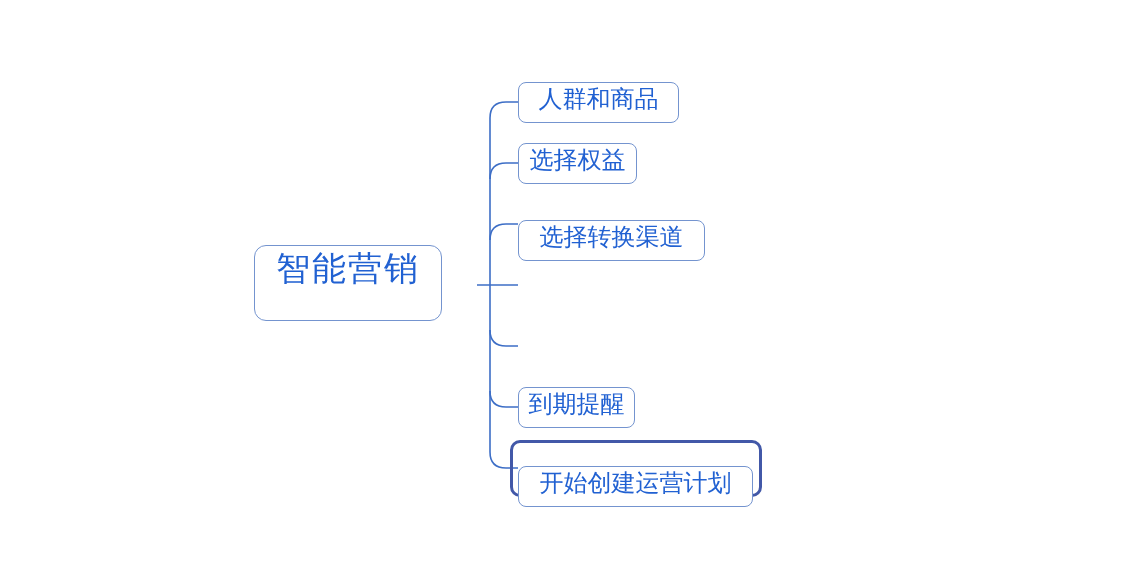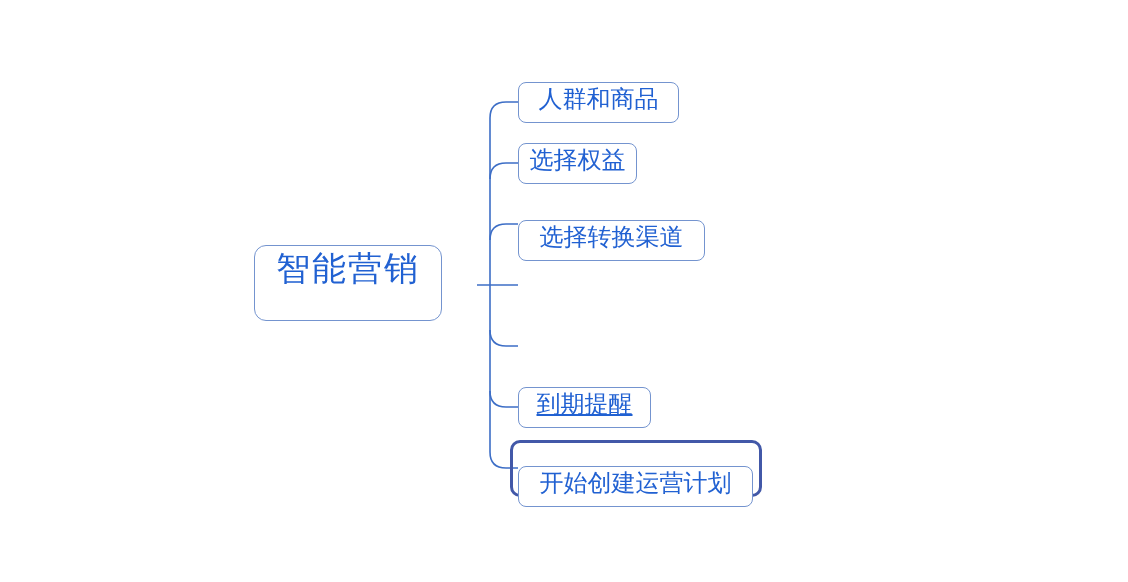--- a/index.html
+++ b/index.html
@@ -53,21 +53,21 @@
     left: 518px;
     height: 41px;
     border-radius: 8px;
     font-size: 24px;
   }
   .topic-1 { top: 82px;  width: 161px; }
   .topic-2 { top: 143px; width: 119px; }
   .topic-3 { top: 220px; width: 187px; }
   .topic-4 { top: 265px; width: 135px; }
   .topic-5 { top: 326px; width: 135px; }
-  .topic-6 { top: 387px; width: 133px; text-decoration: underline; }
+  .topic-6 { top: 387px; width: 117px; }
   .topic-7 { top: 466px; width: 235px; }
   .selection-outline {
     position: absolute;
     left: 510px; top: 440px;
     width: 252px; height: 57px;
     border: 3px solid var(--selection-color);
     border-radius: 10px;
     background: transparent;
   }
 </style>

